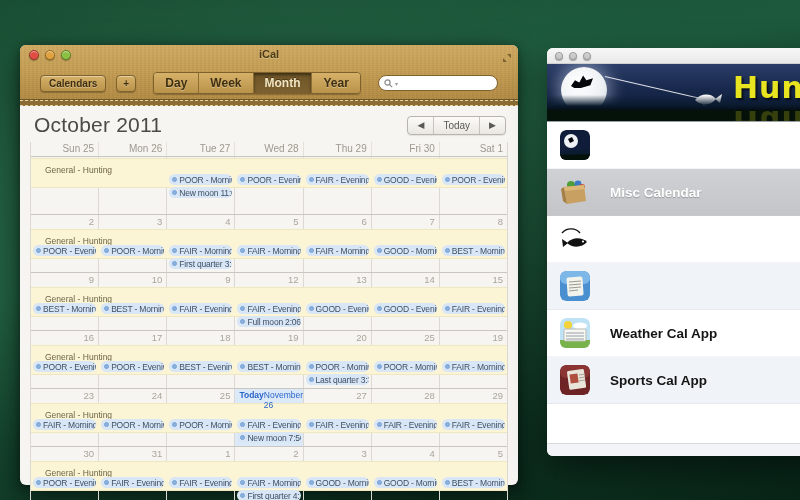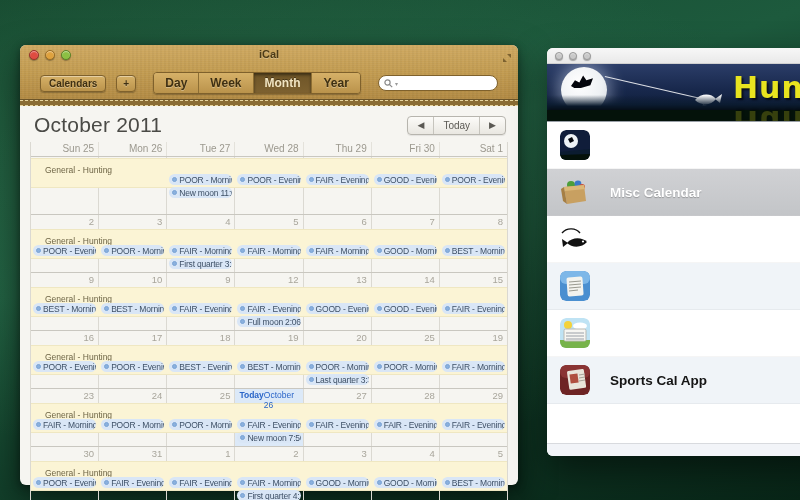--- a/index.html
+++ b/index.html
@@ -466,21 +466,21 @@
           <div class="pills">
             <div class="pill">
               <span class="dot"></span>
               <span class="pill-txt">POOR - Morning</span>
             </div>
           </div>
         </div>
         <div class="cell today">
           <div class="today-line">
             <span class="today-word">Today</span>
-            <span class="today-date">October 26</span>
+            <span class="today-date">November 26</span>
           </div>
           <div class="pills">
             <div class="pill">
               <span class="dot"></span>
               <span class="pill-txt">FAIR - Evening</span>
             </div>
             <div class="pill">
               <span class="dot"></span>
               <span class="pill-txt">New moon 7:56pm</span>
             </div>
@@ -665,20 +665,21 @@
             <ellipse cx="20" cy="8" rx="7" ry="3.4" fill="#fff"></ellipse>
             <rect x="0" y="22" width="30" height="8" fill="#77b34a"></rect>
             <rect x="4" y="11" width="22" height="12" rx="1.5" fill="#f6f6f2" stroke="#b9b9b2"></rect>
             <g stroke="#9aa0a8" stroke-width="1">
               <line x1="6" y1="15" x2="24" y2="15"></line>
               <line x1="6" y1="18" x2="24" y2="18"></line>
               <line x1="6" y1="21" x2="24" y2="21"></line>
             </g>
           </svg>
         </span>
+        <span class="app-label">Weather Cal App</span>
       </div>
       <div class="app-row alt">
         <span class="app-icon">
           <svg width="30" height="30" viewBox="0 0 30 30">
             <rect width="30" height="30" rx="6" fill="#6e2424"></rect>
             <rect width="30" height="13" rx="6" fill="#8a3434"></rect>
             <rect x="8" y="5" width="17" height="19" rx="1.5" fill="#e9e5da" transform="rotate(-8 16 14)"></rect>
             <rect x="10" y="9" width="8" height="9" fill="#b05040" transform="rotate(-8 14 13)"></rect>
             <g stroke="#a8a49a" stroke-width="1">
               <line x1="19" y1="10" x2="25" y2="9"></line>

